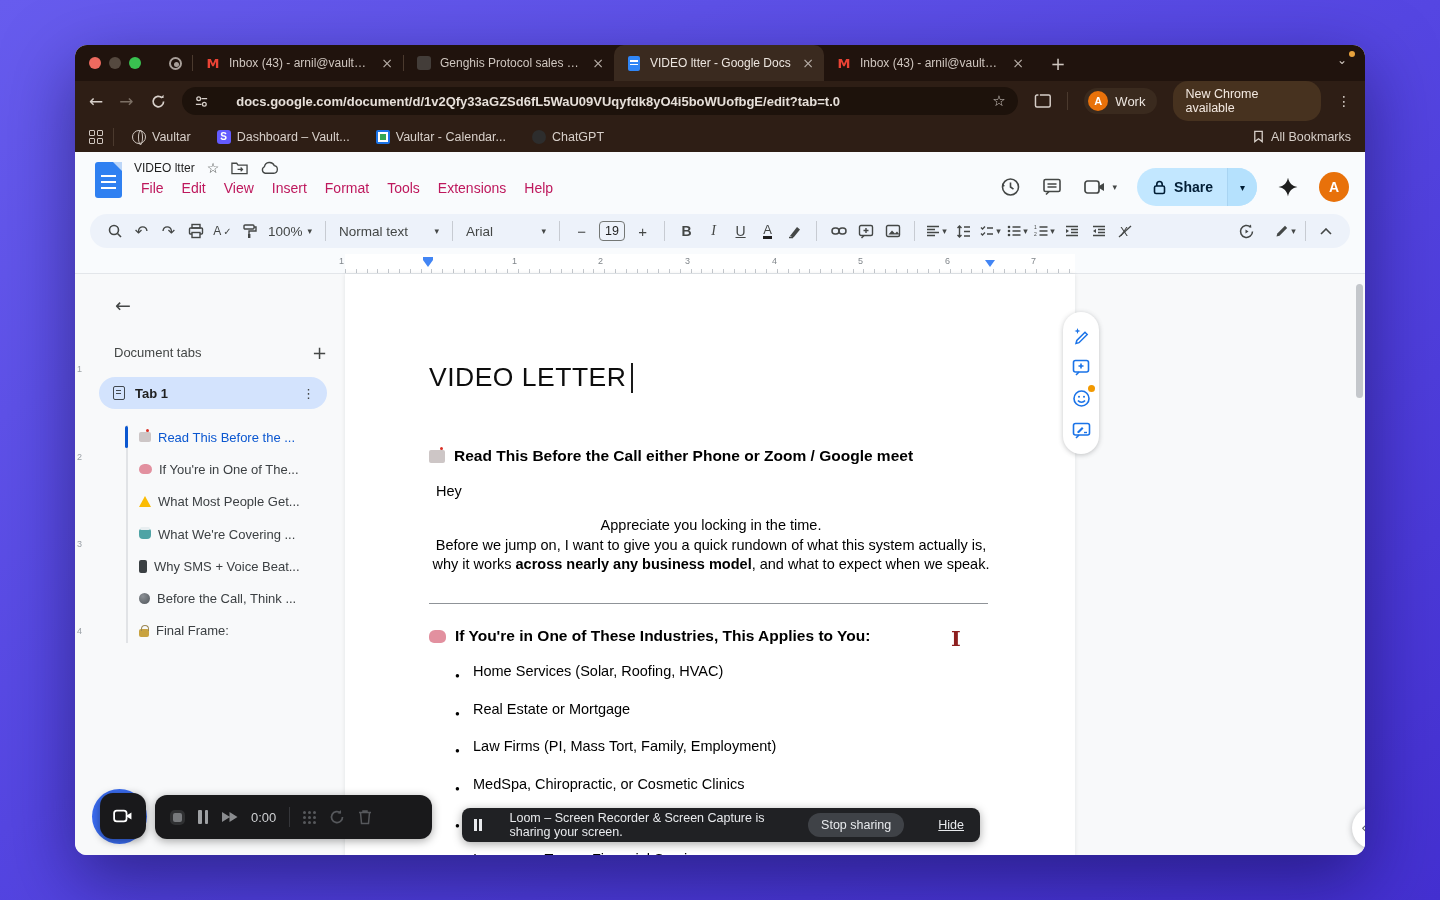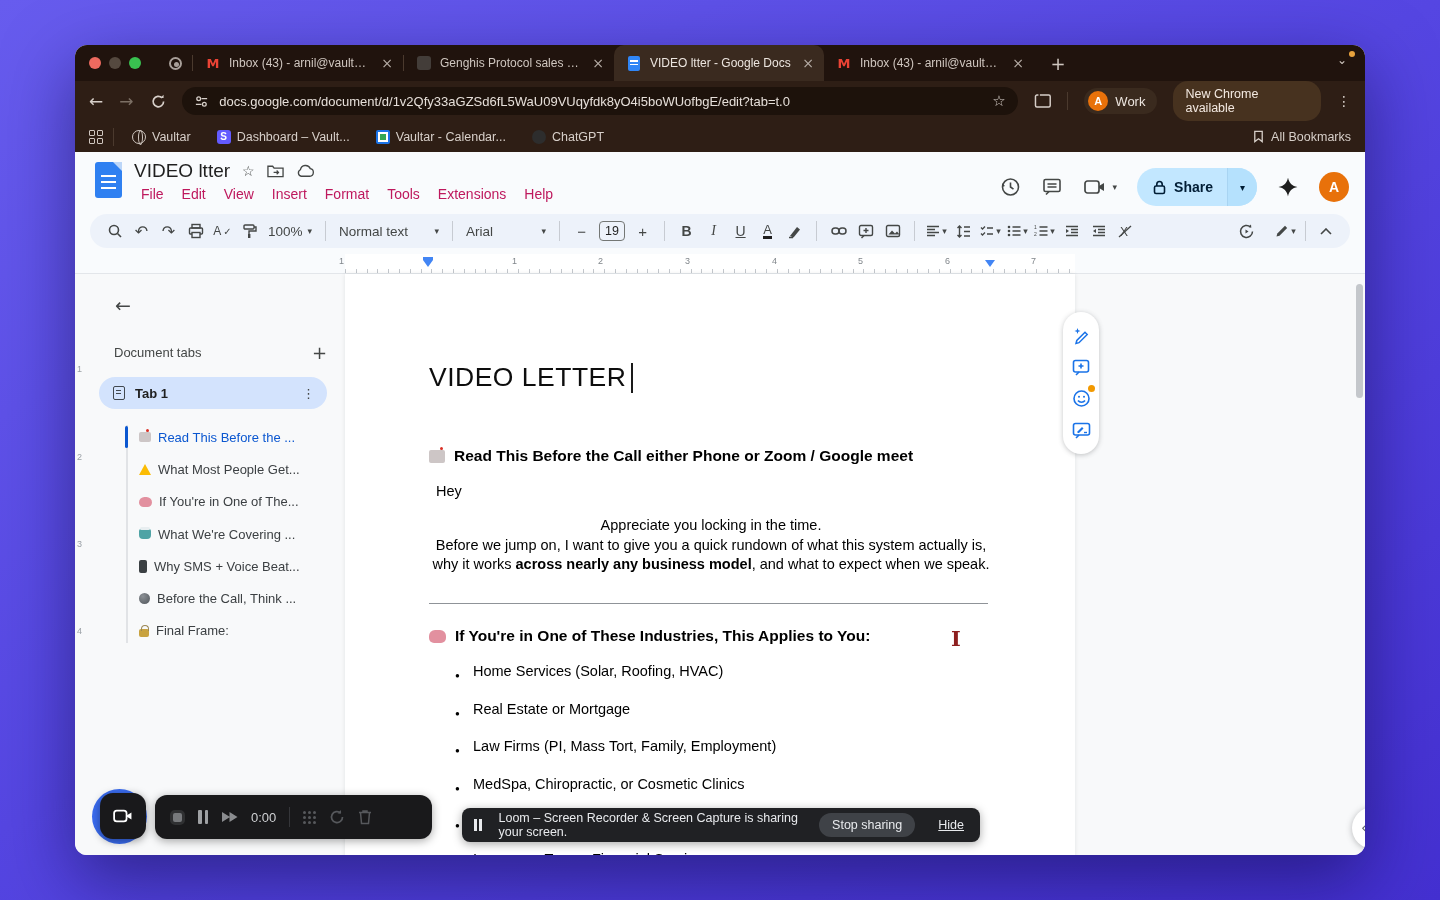--- a/index.html
+++ b/index.html
@@ -39,21 +39,21 @@
   .fav-dark { width:14px; height:14px; background:#433d39; border-radius:3px; }
   .fav-docs { width:12px; height:15px; background:#3086f6; border-radius:2px; position:relative; }
   .fav-docs::after { content:""; position:absolute; left:2px; top:4px; width:8px; height:7px;
      background:repeating-linear-gradient(#fff 0 1.5px, transparent 1.5px 3.5px); }
 
   
   .navbar { height:40px; background:#2e1e15; display:flex; align-items:center; padding:0 14px; gap:16px; }
   .navico { color:#d7cfc9; font-size:17px; }
   .navico.dim { color:#7c6f64; }
   .urlpill { width:850px; height:28px; background:#1d120b; border-radius:14px; display:flex; align-items:center;
-             padding:0 12px; gap:10px; color:#e6dfd9; font-size:13px; }
+             padding:0 12px; gap:27px; color:#e6dfd9; font-size:13px;font-weight:bold; }
   .urlpill .url { flex:1; white-space:nowrap; overflow:hidden; }
   .workpill { display:flex; align-items:center; gap:7px; background:#3a2a1e; border-radius:15px; padding:3px 12px 3px 4px;
               color:#ece5df; font-size:13px; }
   .mini-av { width:20px; height:20px; border-radius:50%; background:#e8710a; color:#fff; font-size:11px; font-weight:bold;
              display:flex; align-items:center; justify-content:center; }
   .updatepill { background:#47321f; border-radius:15px; padding:6px 12px; color:#f3e9e1; font-size:12.5px; }
   .kebab { color:#d7cfc9; font-size:14px; }
   .vdiv { width:1px; height:18px; background:#4b3a2e; }
 
   
@@ -72,21 +72,21 @@
   .allbm { margin-left:auto; display:flex; align-items:center; gap:6px; }
 
   
   .dheader { height:60px; background:#f9fbfd; display:flex; align-items:flex-start; padding:8px 16px 0 20px; }
   .docsicon { width:27px; height:36px; background:#2f80f1; border-radius:3px; position:relative; margin-top:2px; }
   .docsicon::before { content:""; position:absolute; right:0; top:0; border-style:solid; border-width:0 9px 9px 0; border-color:transparent #bcd6f8 transparent transparent; }
   .docsicon::after { content:""; position:absolute; left:6px; top:13px; width:15px; height:14px;
      background:repeating-linear-gradient(#fff 0 2px, transparent 2px 6px); }
   .dtitlewrap { margin-left:12px; }
   .dtitlerow { display:flex; align-items:center; gap:12px; }
-  .dtitle { font-size:19px; color:#1f1f1f; }
+  .dtitle { font-size:12px; color:#1f1f1f; }
   .hico { color:#444746; font-size:14px; }
   .dmenus { display:flex; gap:4px; margin-top:2px; }
   .dmenu { font-size:14px; color:#be185d; padding:2px 7px; border-radius:4px; }
   .dright { margin-left:auto; display:flex; align-items:center; gap:20px; margin-top:8px; }
   .sharepill { display:flex; align-items:center; background:#c2e7ff; border-radius:19px; height:38px; overflow:hidden; }
   .sharemain { display:flex; align-items:center; gap:8px; padding:0 14px 0 16px; color:#001d35; font-size:14px; font-weight:bold; }
   .sharecaret { width:30px; height:38px; display:flex; align-items:center; justify-content:center; border-left:1px solid #a8d4f2;
                 color:#001d35; font-size:10px; background:#b5e1fd; }
   .avatar { width:30px; height:30px; border-radius:50%; background:#e8710a; color:#fff; font-weight:bold; font-size:14px;
             display:flex; align-items:center; justify-content:center; }
@@ -189,21 +189,21 @@
   .loompill { position:absolute; left:80px; top:750px; width:277px; height:44px; background:#19191b; border-radius:12px;
               display:flex; align-items:center; padding:0 15px; gap:13px; box-shadow:0 2px 10px rgba(0,0,0,.35); }
   .stopbtn { width:15px; height:15px; background:#77797c; border:3px solid #2f3032; border-radius:5px; }
   .pausebars { display:flex; gap:3px; } .pausebars span { width:3.5px; height:14px; background:#9fa1a4; border-radius:1px; }
   .loomtime { color:#cfd1d4; font-size:13px; }
   .loomdiv { width:1px; height:20px; background:#35363a; }
   .dotgrid { display:grid; grid-template-columns:repeat(3,3px); grid-gap:2px; }
   .dotgrid span { width:3px; height:3px; background:#56585c; border-radius:50%; }
 
   .sharebanner { position:absolute; left:387px; top:763px; width:518px; height:34px; background:#202124; border-radius:8px;
-                 display:flex; align-items:center; padding:0 12px; gap:17px; color:#e8eaed; font-size:12.5px;
+                 display:flex; align-items:center; padding:0 12px; gap:28px; color:#e8eaed; font-size:12.5px;
                  box-shadow:0 2px 10px rgba(0,0,0,.35); }
   .bannerbars { display:flex; gap:2.5px; } .bannerbars span { width:2.5px; height:12px; background:#e8eaed; }
   .stopsharing { margin-left:auto; background:#3f4247; border-radius:15px; padding:5px 13px; font-size:12.5px; color:#e8eaed; white-space:nowrap; }
   .hidelink { text-decoration:underline; color:#e8eaed; margin:0 4px 0 6px; }
 
   .edgechev { position:absolute; left:1277px; top:762px; width:42px; height:42px; border-radius:50%; background:#fff;
               box-shadow:0 1px 6px rgba(60,64,67,.35); display:flex; align-items:center; padding-left:9px;
               color:#5f6368; font-size:15px; }
 </style>
 </head>
@@ -569,26 +569,26 @@
         <span class="txt">Tab 1</span>
         <span class="kb glyph">⋮</span>
       </div>
       <div class="outline">
         <span class="guide"></span>
         <div class="oitem active">
           <span class="em em-mailbox"></span>
           <span class="txt">Read This Before the ...</span>
         </div>
         <div class="oitem">
+          <span class="em em-brain"></span>
+          <span class="txt">If You're in One of The...</span>
+        </div>
+        <div class="oitem">
           <span class="em em-warning"></span>
           <span class="txt">What Most People Get...</span>
-        </div>
-        <div class="oitem">
-          <span class="em em-brain"></span>
-          <span class="txt">If You're in One of The...</span>
         </div>
         <div class="oitem">
           <span class="em em-basket"></span>
           <span class="txt">What We're Covering ...</span>
         </div>
         <div class="oitem">
           <span class="em em-phone"></span>
           <span class="txt">Why SMS + Voice Beat...</span>
         </div>
         <div class="oitem">

